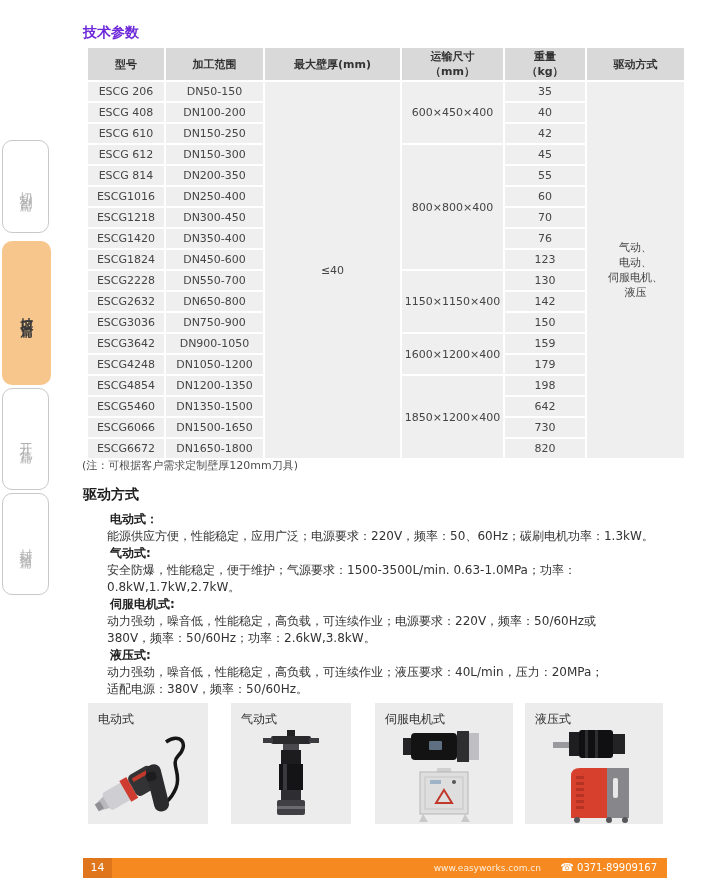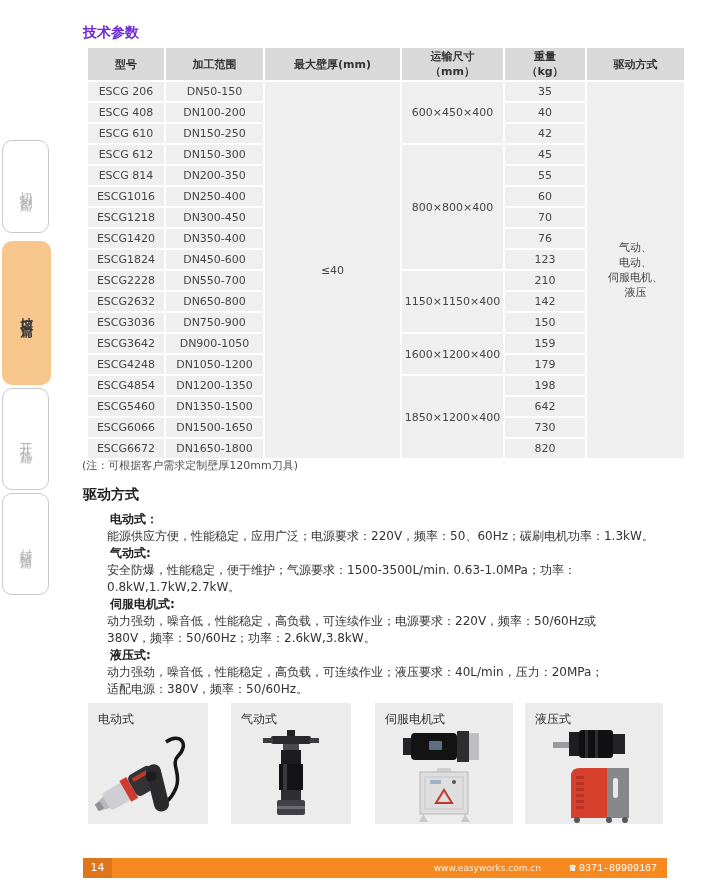--- a/index.html
+++ b/index.html
@@ -64,21 +64,21 @@
   
   .footer {
     position:absolute; left:83px; top:858px; width:584px; height:20px;
     background:#f6891f;
   }
   .page-num {
     position:absolute; left:0; top:0; width:29px; height:20px; background:#e0761c;
     color:#fff; font-size:11px; font-weight:normal; text-align:center; line-height:20px;
   }
   .site { position:absolute; right:126px; top:0; line-height:20px; font-size:9px; color:rgba(255,255,255,0.85); }
-  .tel  { position:absolute; right:10px;  top:0; line-height:20px; font-size:10px; color:#ffffff;font-family:Liberation Mono, monospace; }
+  .tel  { position:absolute; right:10px;  top:0; line-height:20px; font-size:10px; color:#ffffff; }
   .tel .ph { font-size:11px; margin-right:3px; }
 </style>
 </head>
 <body>
 
 <div class="page">
 
   <nav>
     <div class="tab" id="tab-0">
       <span>切割篇</span>
@@ -167,21 +167,21 @@
         </tr>
         <tr>
           <td class="c-model">ESCG1824</td>
           <td class="c-range">DN450-600</td>
           <td class="c-weight">123</td>
         </tr>
         <tr>
           <td class="c-model">ESCG2228</td>
           <td class="c-range">DN550-700</td>
           <td class="c-transport" rowspan="3">1150×1150×400</td>
-          <td class="c-weight">210</td>
+          <td class="c-weight">130</td>
         </tr>
         <tr>
           <td class="c-model">ESCG2632</td>
           <td class="c-range">DN650-800</td>
           <td class="c-weight">142</td>
         </tr>
         <tr>
           <td class="c-model">ESCG3036</td>
           <td class="c-range">DN750-900</td>
           <td class="c-weight">150</td>

